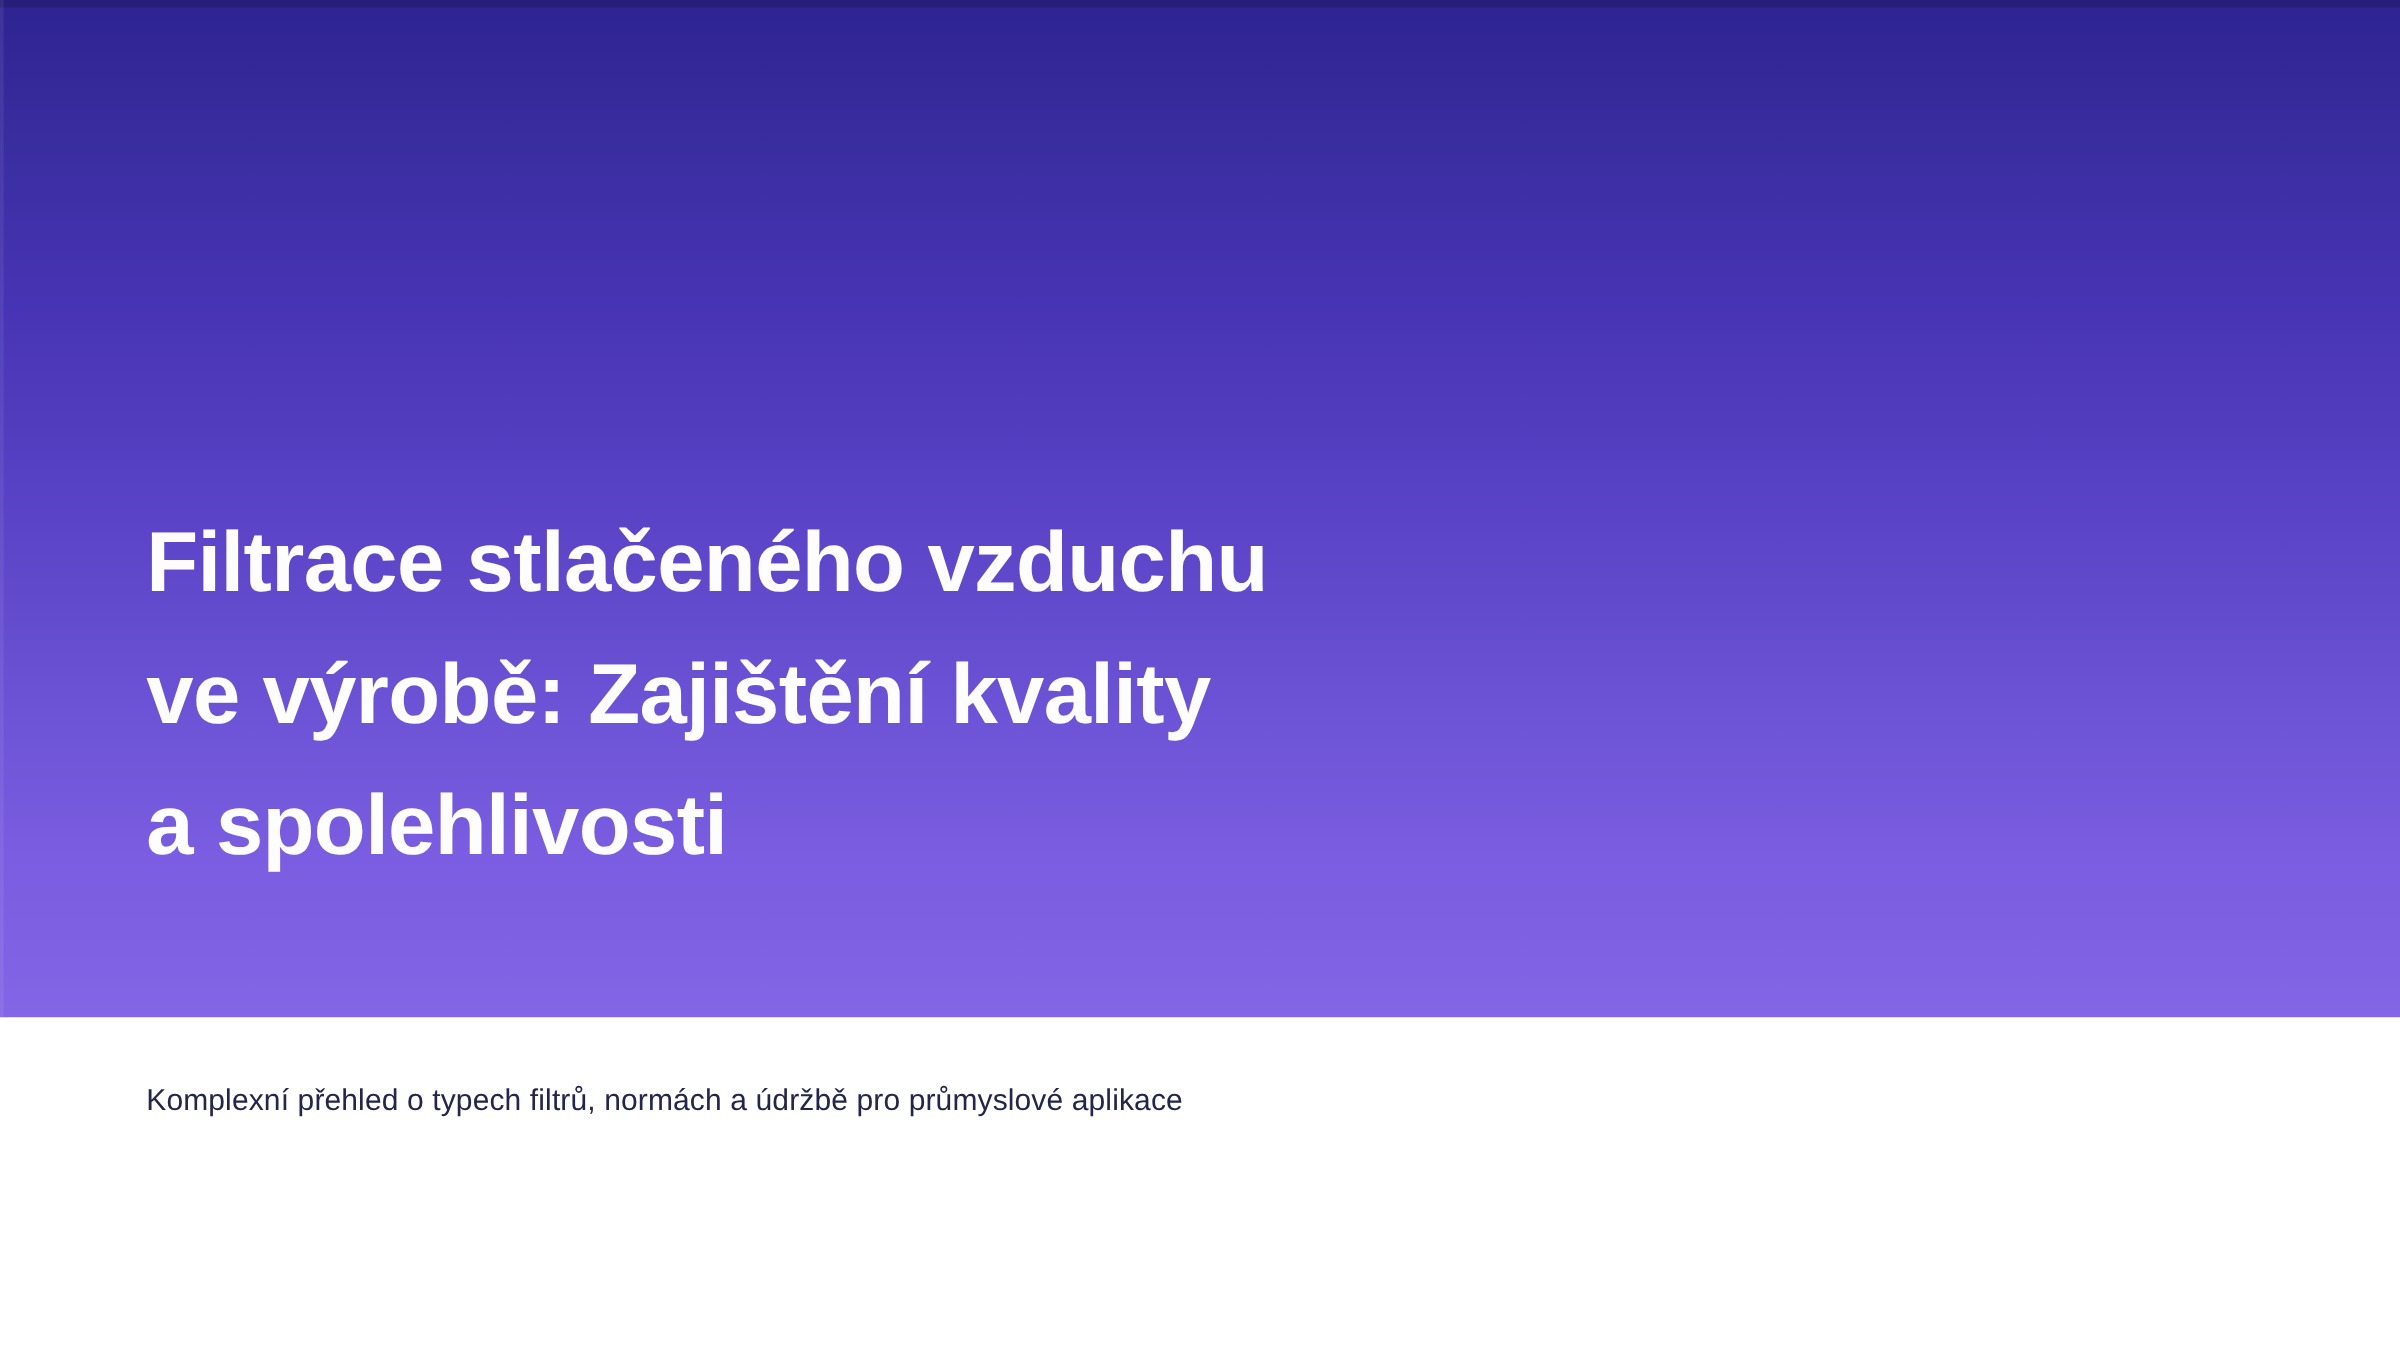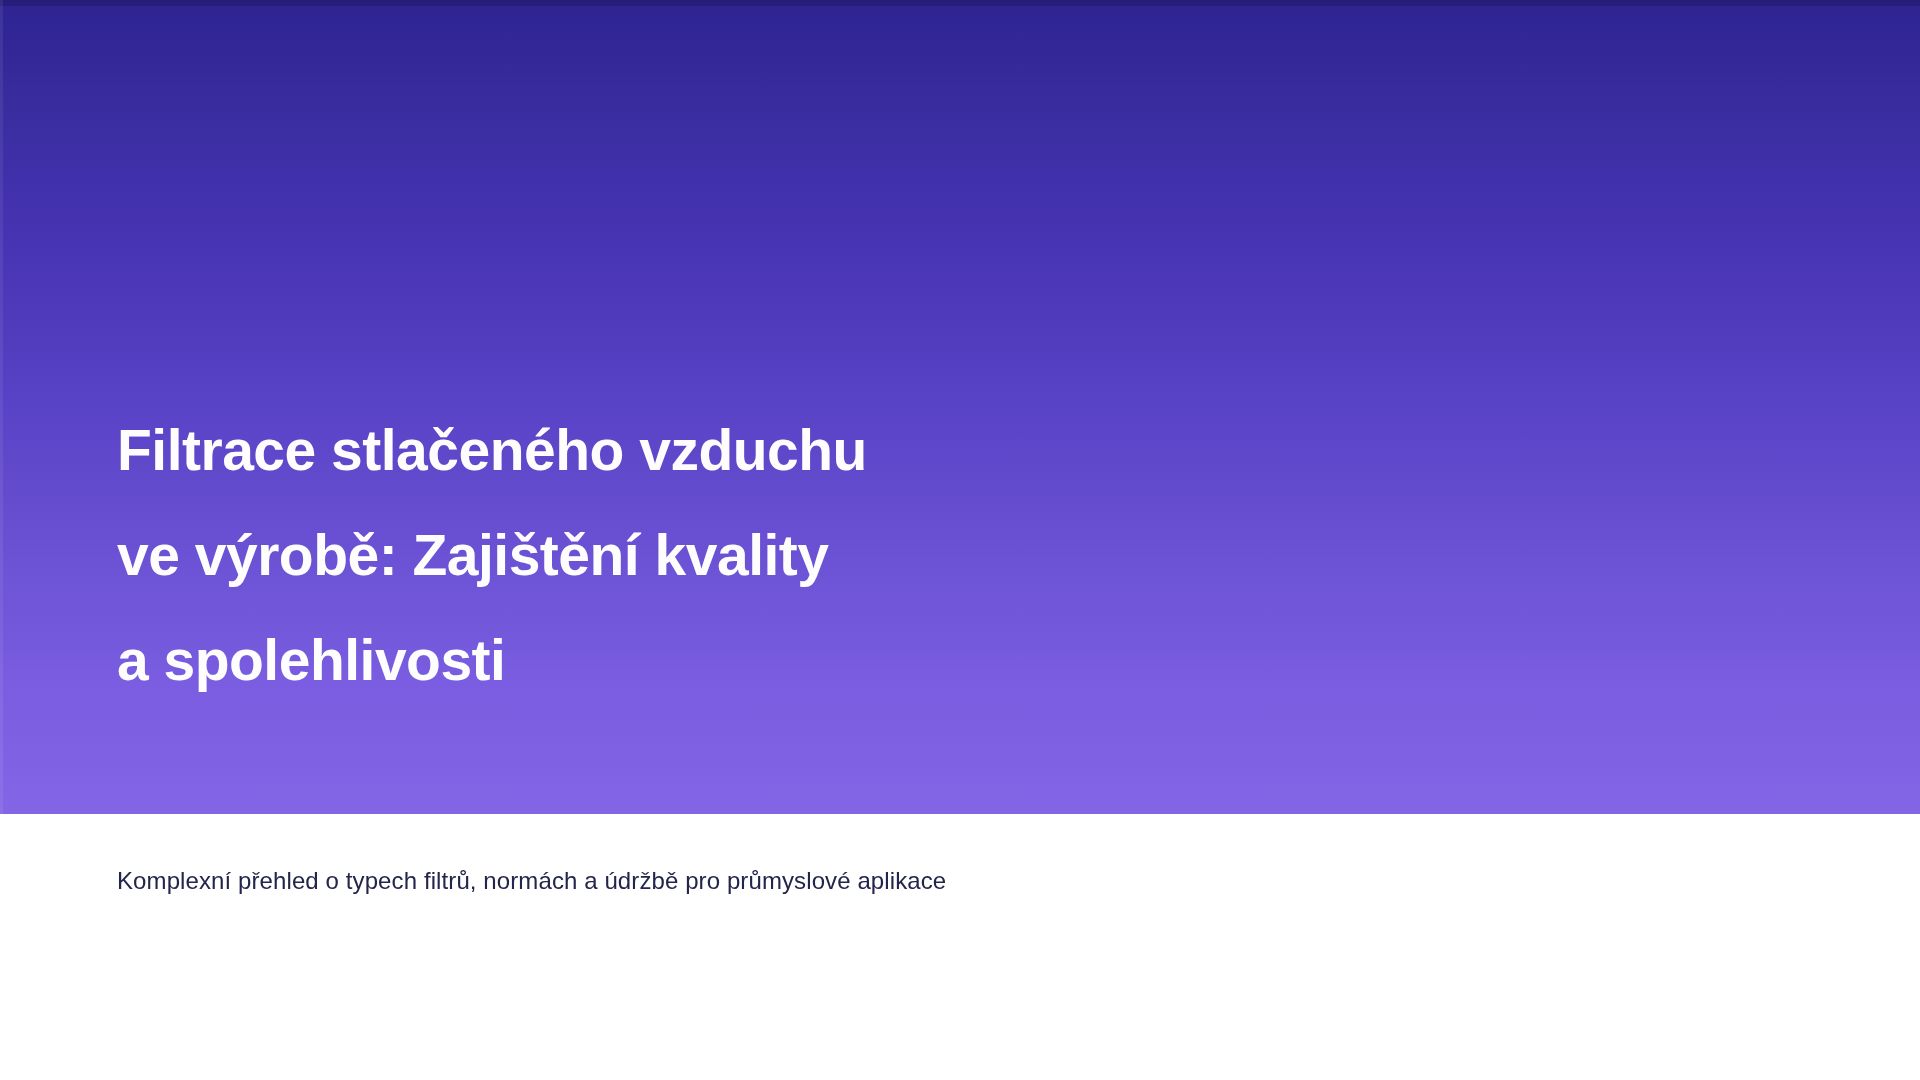--- a/index.html
+++ b/index.html
@@ -67,21 +67,21 @@
   .hero-title-wrap {
     position: absolute;
     left: 117px;
     top: 398px;
     width: 1160px;
   }
 
   .hero-title {
     margin: 0;
     font-family: "Liberation Sans", sans-serif;
-    font-size: 57px;
+    font-size: 68px;
     font-weight: bold;
     line-height: 105px;
     letter-spacing: -0.5px;
     color: #fdfdfd;
     white-space: pre-line;
   }
 
   
   .lower {
     position: relative;

